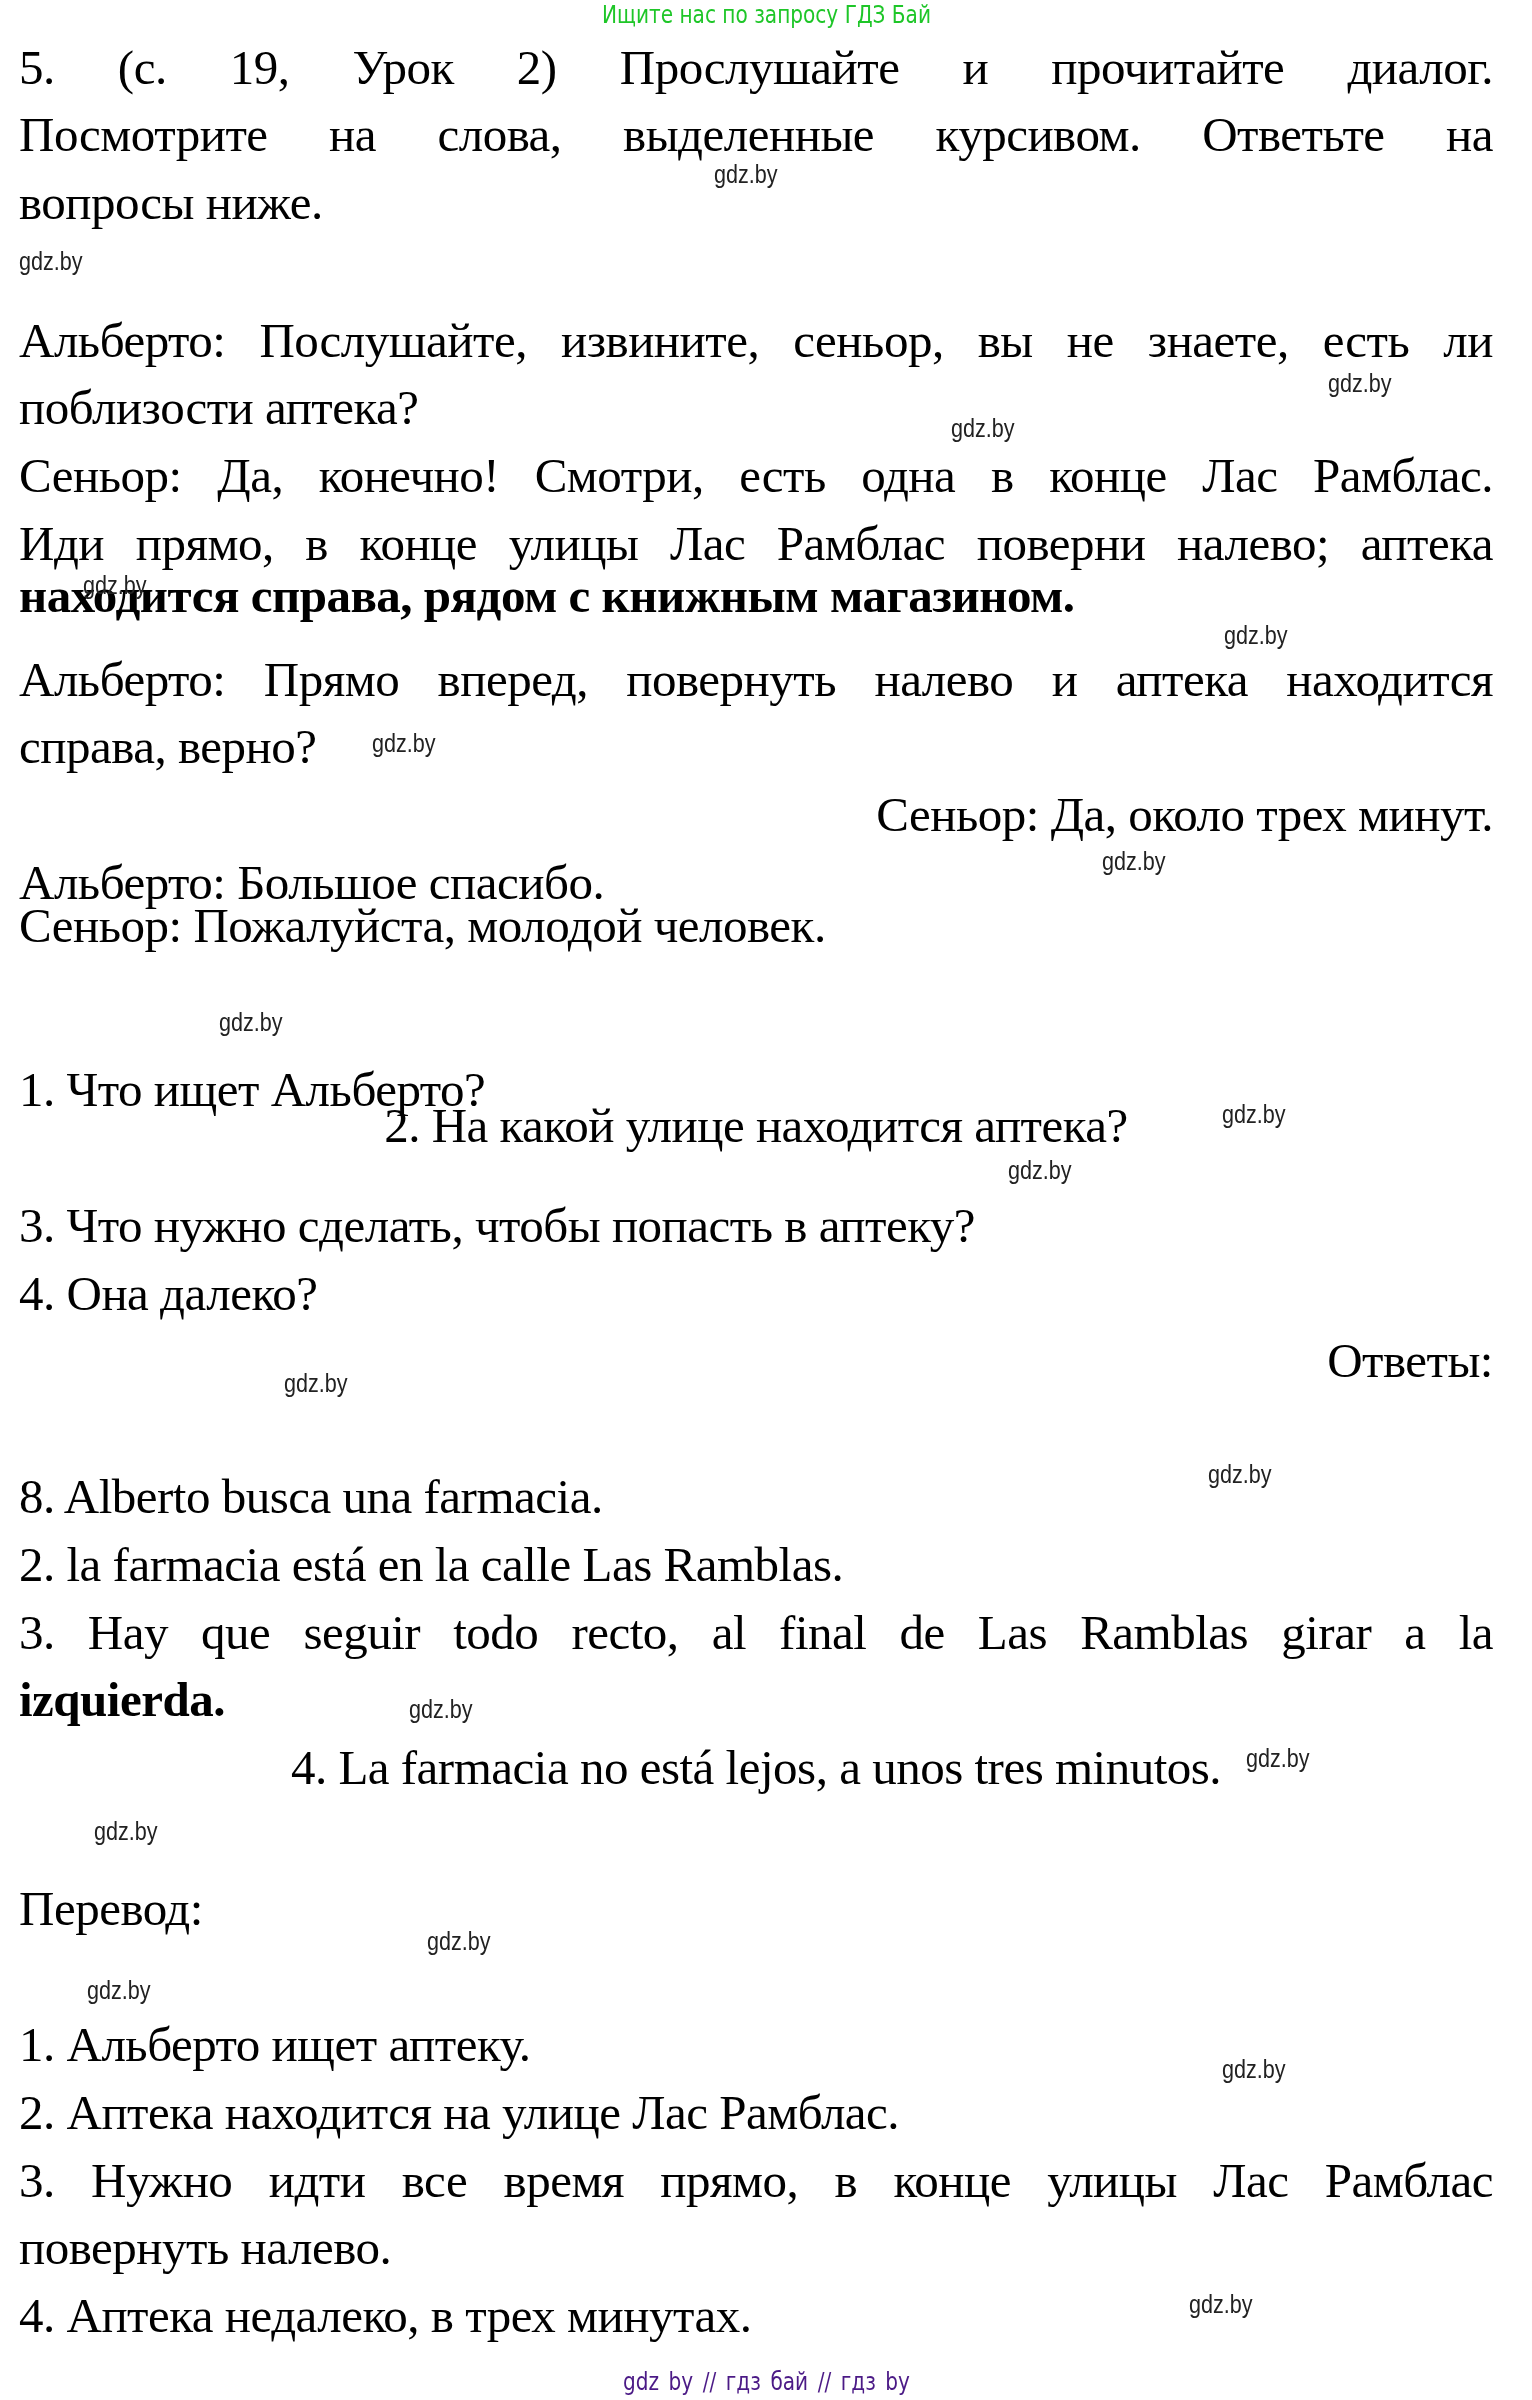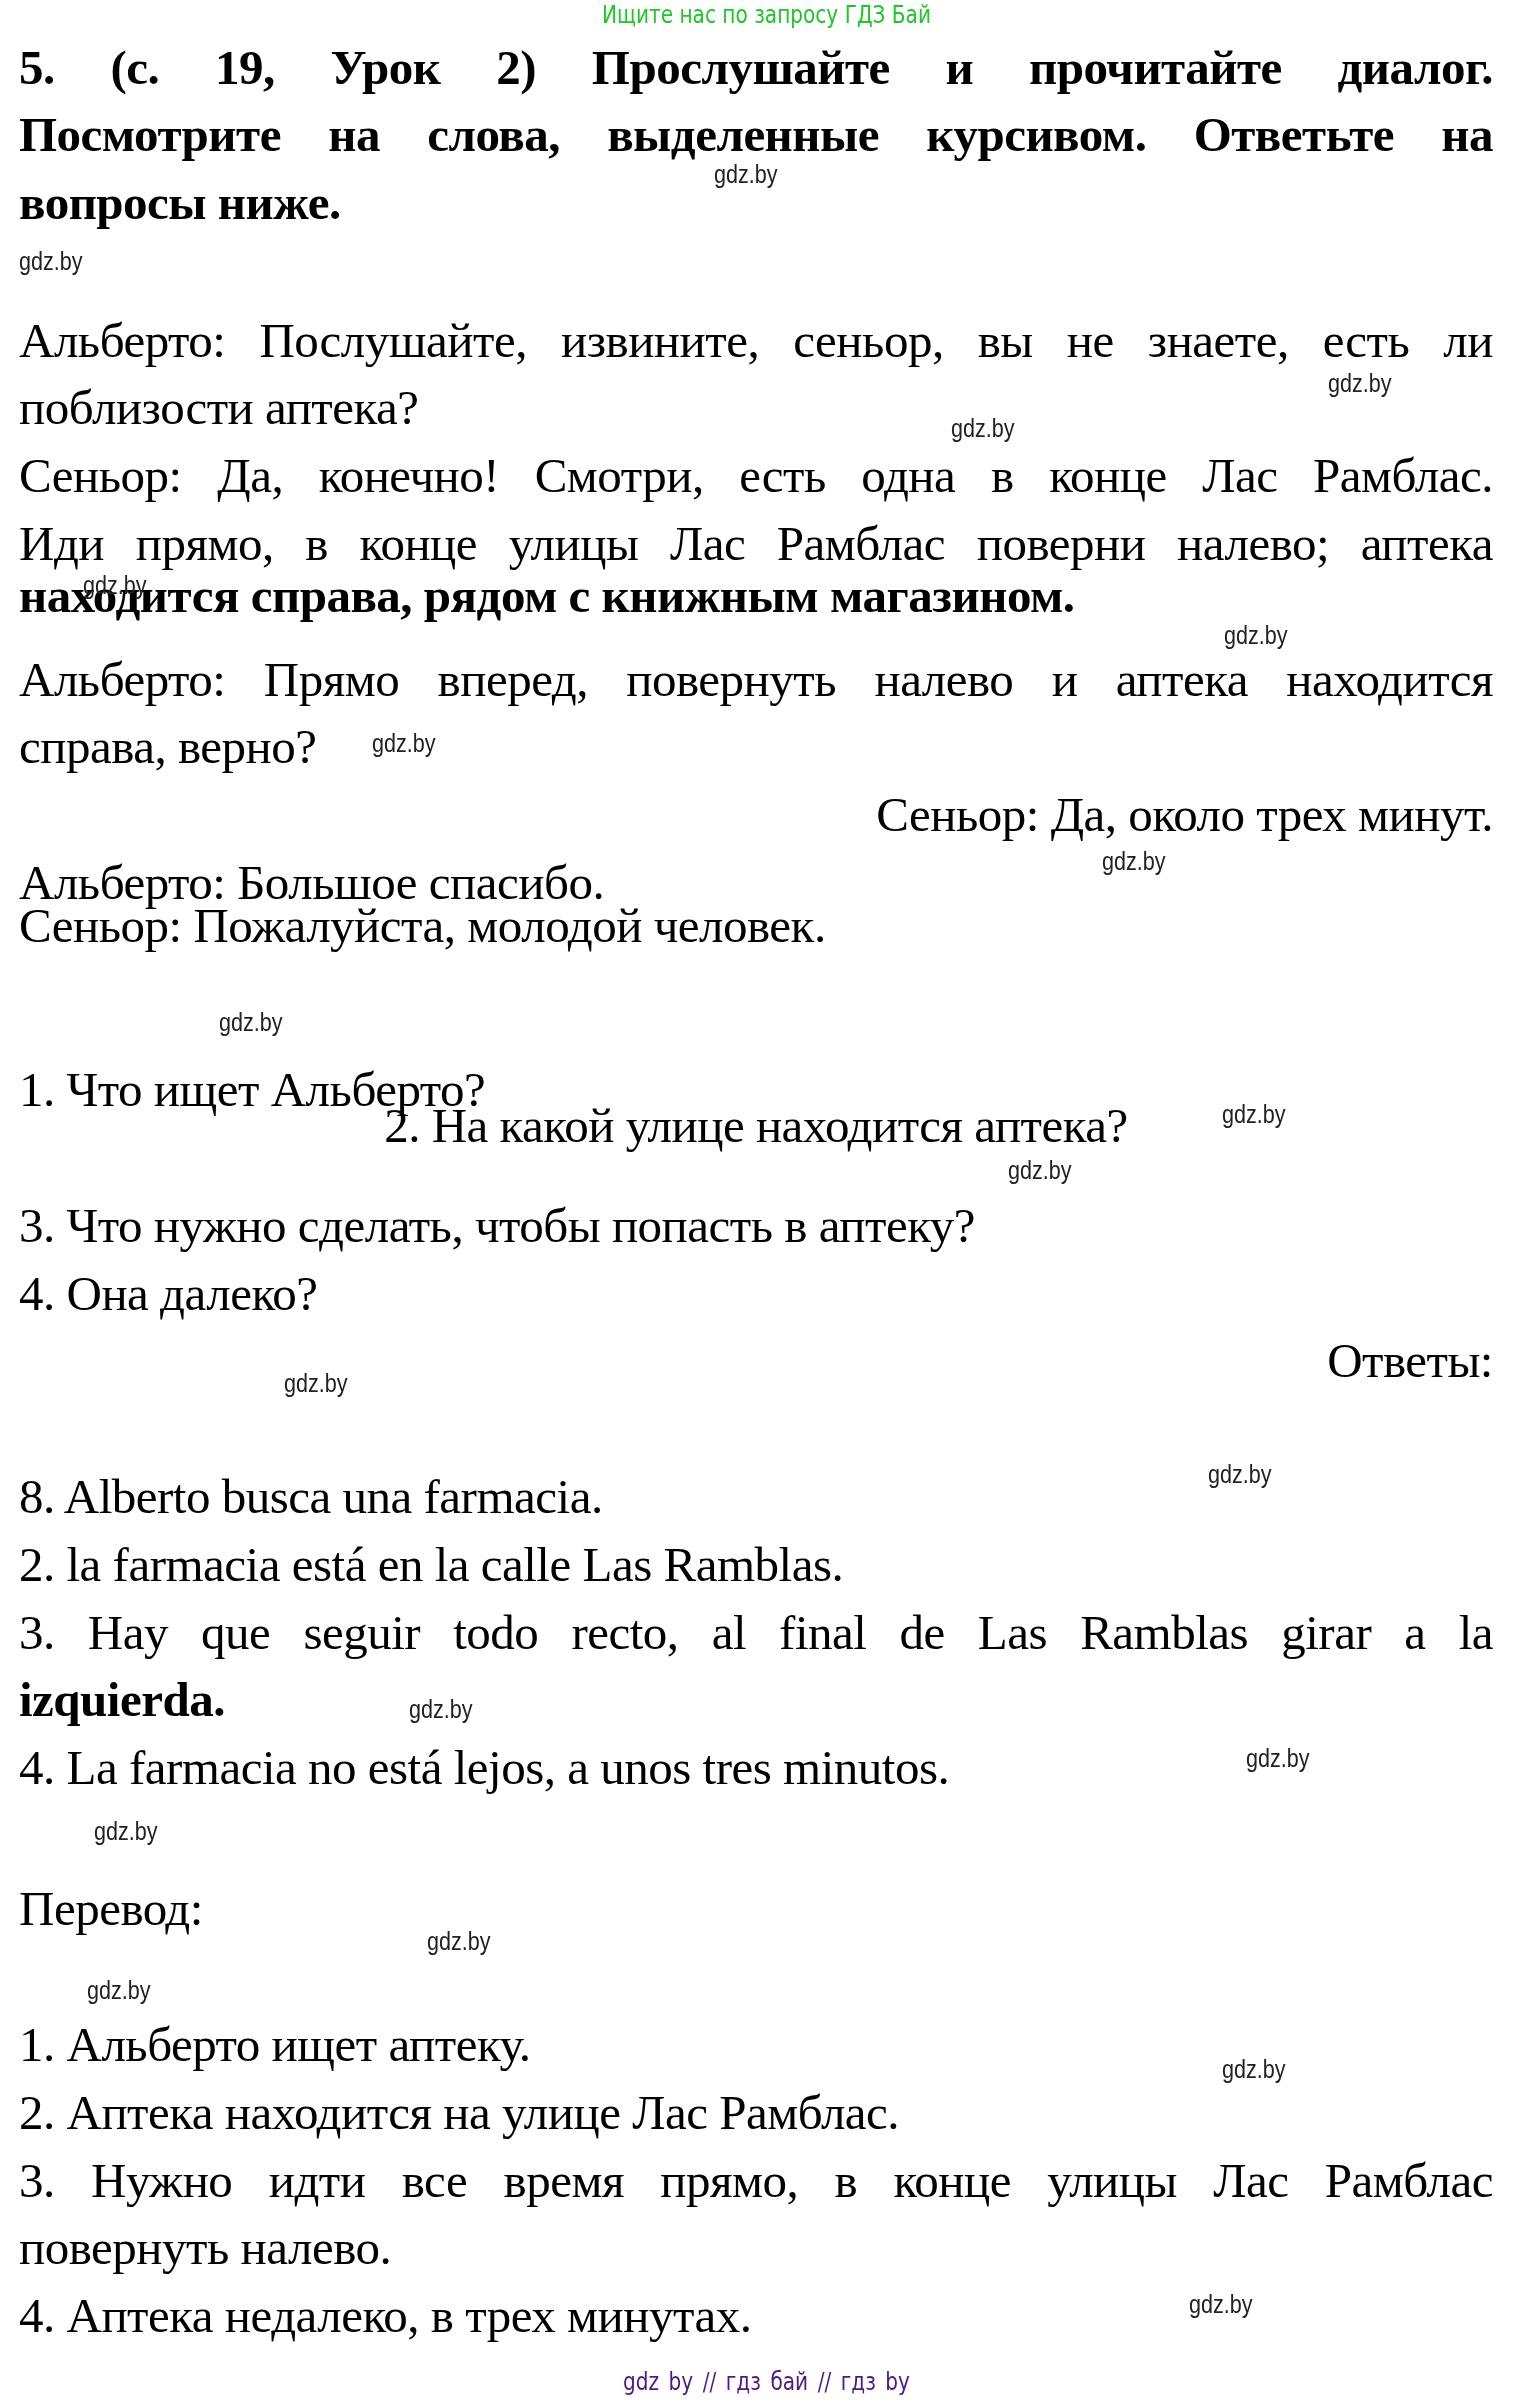--- a/index.html
+++ b/index.html
@@ -9,21 +9,21 @@
     text-align: center; font-family: "DejaVu Sans", sans-serif;
     font-size: 24.5px; line-height: 30px; color: #1ec628; transform: scaleX(0.82);
   }
   .line {
     position: absolute; left: 19px; width: 1474px;
     font-family: "Liberation Serif", serif; color: #000;
     font-size: 49px; line-height: 56px; white-space: nowrap;
     letter-spacing: -0.5px;
   }
   .line.just { text-align: justify; text-align-last: justify; white-space: normal; }
-  .line.bold { font-weight: bold; }
+  .line.bold { font-weight: normal; }
   .wm {
     position: absolute; font-family: "Liberation Sans", sans-serif;
     font-size: 25.4px; color: #222; transform: scaleX(0.85); transform-origin: left top;
   }
   .footer {
     position: absolute; left: 0; width: 1533px; top: 2366px; height: 34px;
     text-align: center; font-family: "DejaVu Sans", sans-serif;
     font-size: 24.5px; line-height: 32px; color: #4b1a86;
     transform: scaleX(0.82); word-spacing: 3.8px;
   }
@@ -51,21 +51,21 @@
 <div class="line" style="top:1062px;">1. Что ищет Альберто?</div>
 <div class="line" style="top:1098px;text-align:center;">2. На какой улице находится аптека?</div>
 <div class="line" style="top:1198px;">3. Что нужно сделать, чтобы попасть в аптеку?</div>
 <div class="line" style="top:1266px;">4. Она далеко?</div>
 
 <div class="line" style="top:1333px;text-align:right;">Ответы:</div>
 <div class="line" style="top:1469px;">8. Alberto busca una farmacia.</div>
 <div class="line" style="top:1537px;">2. la farmacia está en la calle Las Ramblas.</div>
 <div class="line just" style="top:1605px;">3. Hay que seguir todo recto, al final de Las Ramblas girar a la</div>
 <div class="line" style="top:1672px;font-weight:bold;">izquierda.</div>
-<div class="line" style="top:1740px;">4. La farmacia no está lejos, a unos tres minutos.</div>
+<div class="line" style="top:1740px;text-align:center;">4. La farmacia no está lejos, a unos tres minutos.</div>
 
 <div class="line" style="top:1881px;">Перевод:</div>
 <div class="line" style="top:2017px;">1. Альберто ищет аптеку.</div>
 <div class="line" style="top:2085px;">2. Аптека находится на улице Лас Рамблас.</div>
 <div class="line just" style="top:2153px;">3. Нужно идти все время прямо, в конце улицы Лас Рамблас</div>
 <div class="line" style="top:2220px;">повернуть налево.</div>
 <div class="line" style="top:2288px;">4. Аптека недалеко, в трех минутах.</div>
 
 <div class="wm" style="left:714px;top:160px;">gdz.by</div>
 <div class="wm" style="left:19px;top:247px;">gdz.by</div>

